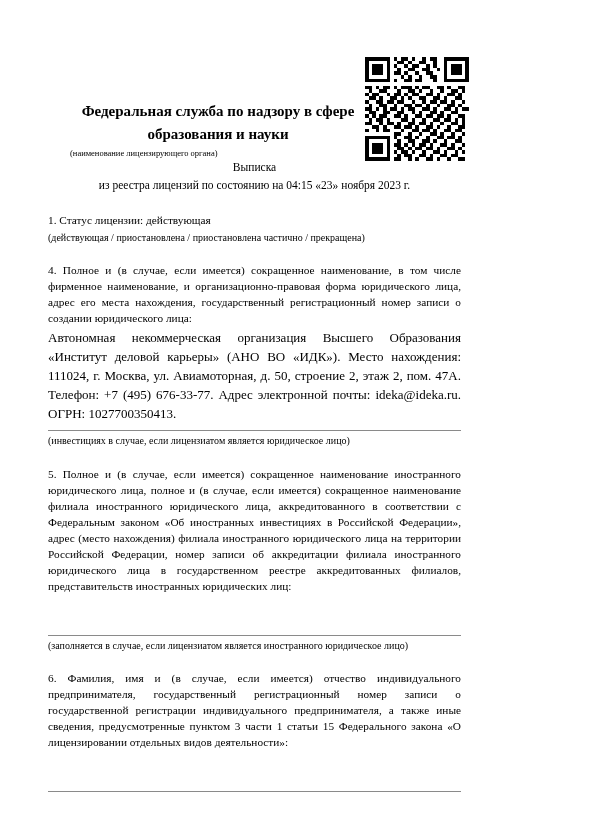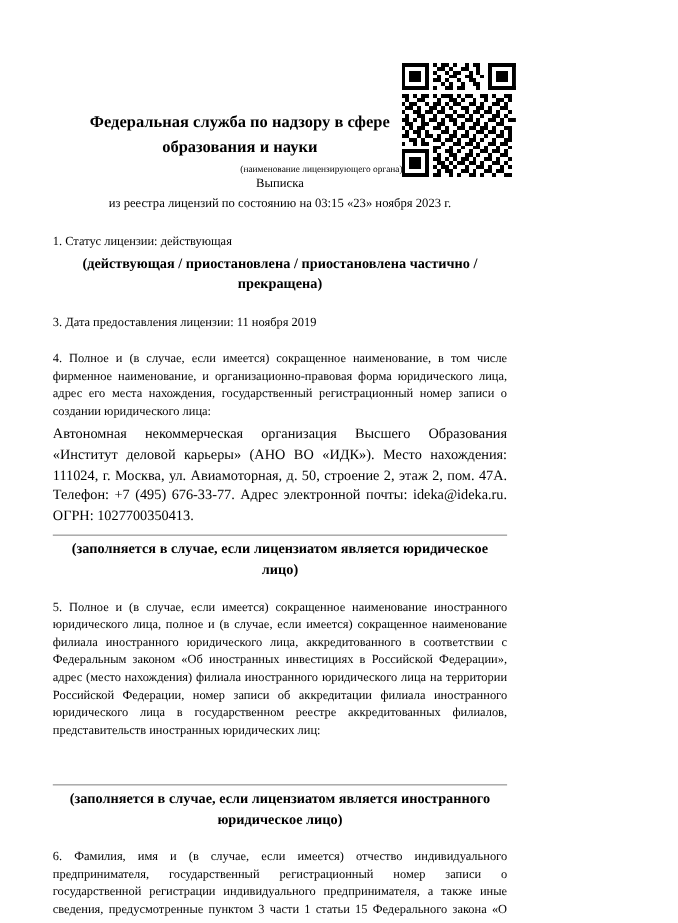--- a/index.html
+++ b/index.html
@@ -34,21 +34,21 @@
   .org-title {
     padding-top: 100px;
     text-align: center;
     font-weight: bold;
     font-size: 15px;
     line-height: 1.5;
     padding-left: 22px;
     padding-right: 95px;
   }
   .org-subtitle {
-    text-align: right;
+    text-align: left;
     font-size: 8.5px;
     margin-top: 3px;
     padding-left: 22px;
     padding-right: 95px;
   }
 
   .doc-head {
     text-align: center;
     font-size: 11.5px;
     line-height: 1.6;
@@ -57,24 +57,22 @@
   .section {
     margin-top: 17px;
     font-size: 11.3px;
     line-height: 1.42;
     text-align: justify;
   }
   .section .lead {
     text-indent: 0;
   }
   .hint {
-    text-align: center;
-    font-size: 13px;
+    font-size: 10px;
     margin-top: 3px;
-    font-weight: bold;
   }
   .body-text {
     margin-top: 3px;
     text-align: justify;
     font-size: 13px;
     line-height: 1.45;
   }
   .rule {
     border: none;
     border-top: 1px solid #8a8a8a;
@@ -321,47 +319,41 @@
         <rect x="26" y="28" width="2" height="1"></rect>
       </g>
     </svg>
   </div>
 
   <div class="org-title">Федеральная служба по надзору в сфере образования и науки</div>
   <div class="org-subtitle">(наименование лицензирующего органа)</div>
 
   <div class="doc-head">
     <div>Выписка</div>
-    <div>из реестра лицензий по состоянию на 03:15 «23» ноября 2023 г.</div>
+    <div>из реестра лицензий по состоянию на 04:15 «23» ноября 2023 г.</div>
   </div>
 
   <div class="section">
     <div class="lead">
       <span>1.</span>
       <span>Статус лицензии: действующая</span>
     </div>
     <div class="hint">(действующая / приостановлена / приостановлена частично / прекращена)</div>
   </div>
 
 
-  <div class="section">
-    <div class="lead">
-      <span>3.</span>
-      <span>Дата предоставления лицензии: 11 ноября 2019</span>
-    </div>
-  </div>
 
   <div class="section">
     <div class="lead">
       <span>4.</span>
       <span>Полное и (в случае, если имеется) сокращенное наименование, в том числе фирменное наименование, и организационно-правовая форма юридического лица, адрес его места нахождения, государственный регистрационный номер записи о создании юридического лица:</span>
     </div>
     <div class="body-text">Автономная некоммерческая организация Высшего Образования «Институт деловой карьеры» (АНО ВО «ИДК»). Место нахождения: 111024, г. Москва, ул. Авиамоторная, д. 50, строение 2, этаж 2, пом. 47А. Телефон: +7 (495) 676-33-77. Адрес электронной почты: ideka@ideka.ru. ОГРН: 1027700350413.</div>
     <hr class="rule">
-    <div class="hint">(заполняется в случае, если лицензиатом является юридическое лицо)</div>
+    <div class="hint">(инвестициях в случае, если лицензиатом является юридическое лицо)</div>
   </div>
 
   <div class="section">
     <div class="lead">
       <span>5.</span>
       <span>Полное и (в случае, если имеется) сокращенное наименование иностранного юридического лица, полное и (в случае, если имеется) сокращенное наименование филиала иностранного юридического лица, аккредитованного в соответствии с Федеральным законом «Об иностранных инвестициях в Российской Федерации», адрес (место нахождения) филиала иностранного юридического лица на территории Российской Федерации, номер записи об аккредитации филиала иностранного юридического лица в государственном реестре аккредитованных филиалов, представительств иностранных юридических лиц:</span>
     </div>
     <div class="spacer-block"></div>
     <hr class="rule">
     <div class="hint">(заполняется в случае, если лицензиатом является иностранного юридическое лицо)</div>

